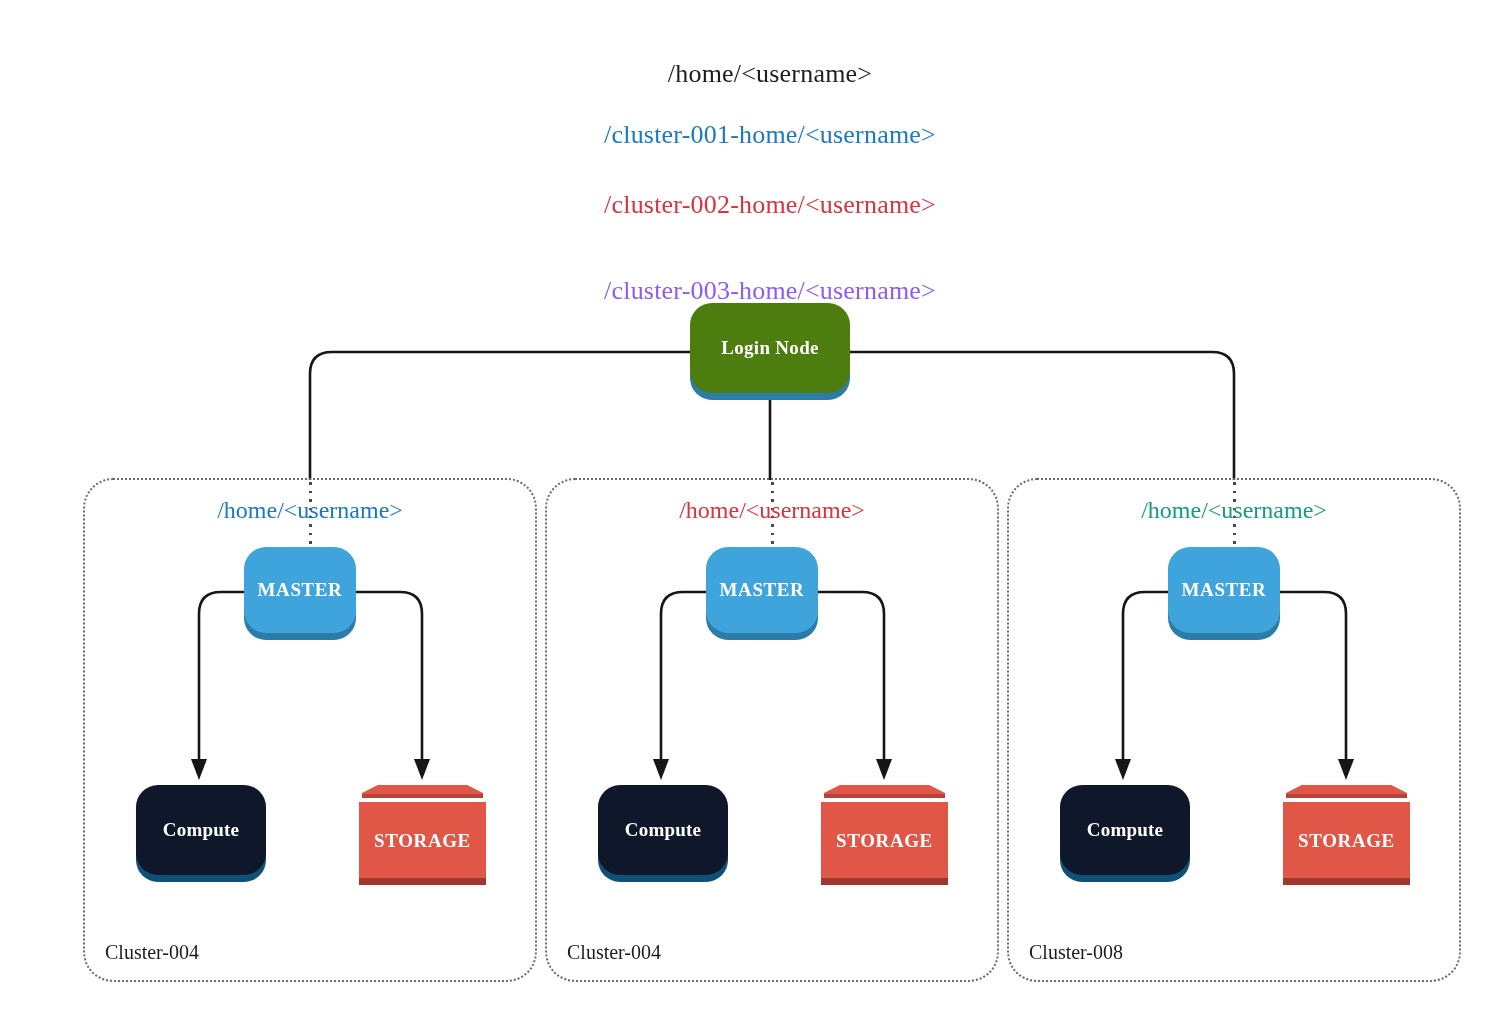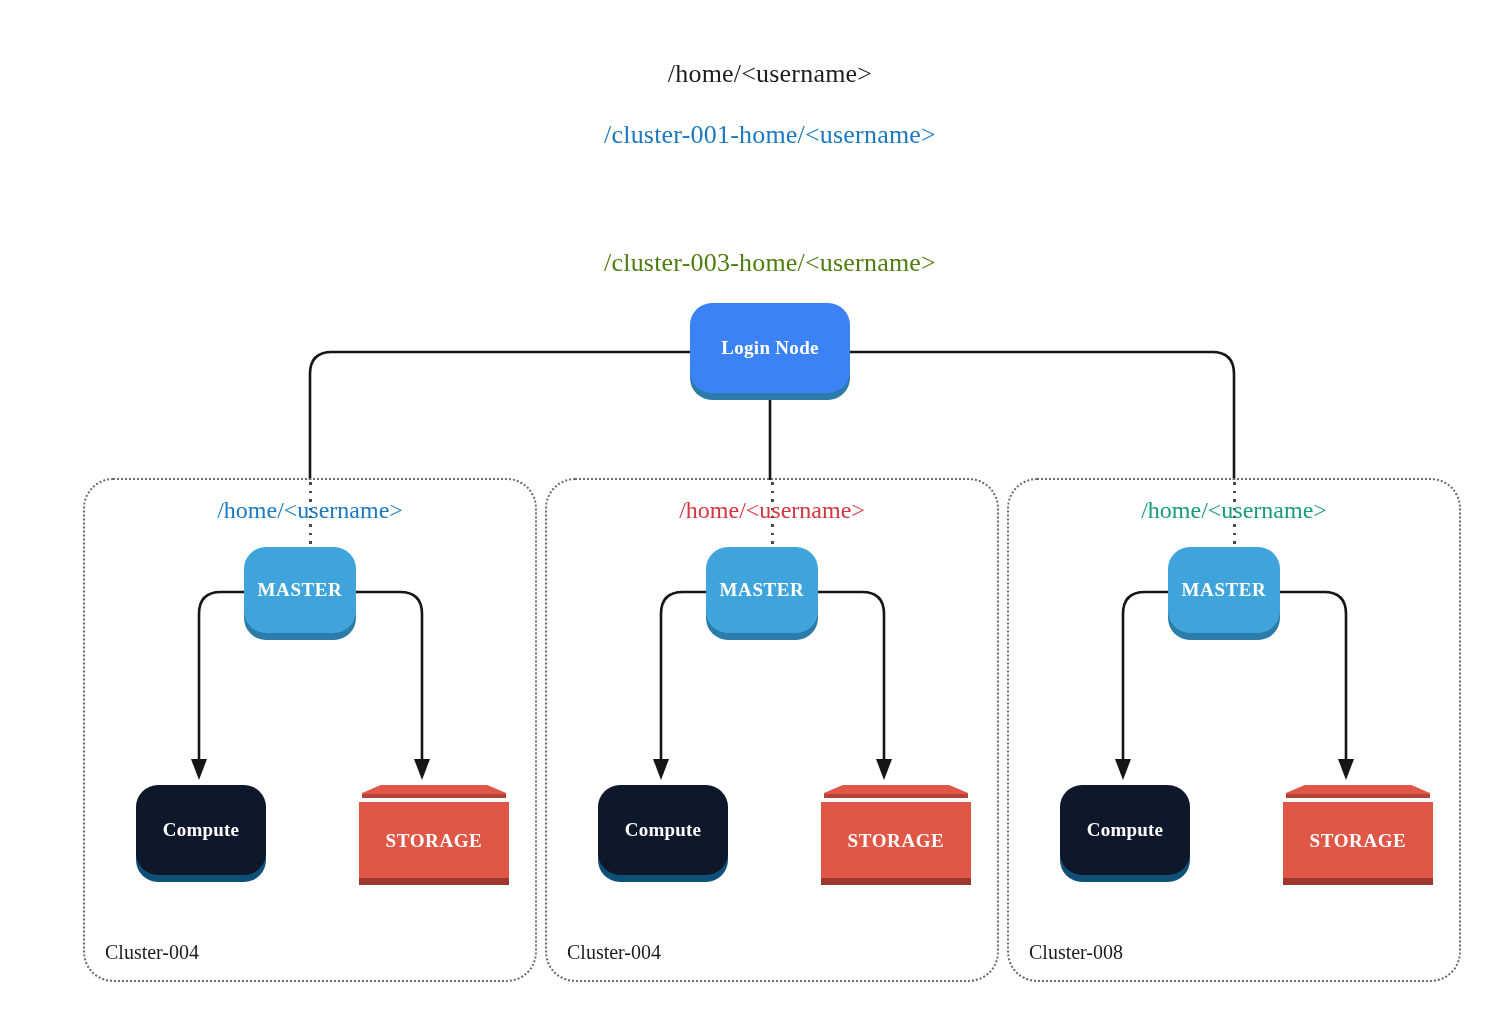--- a/index.html
+++ b/index.html
@@ -8,44 +8,44 @@
     font-family:Liberation Serif, serif;
   }
   
   .top-path{
     position:absolute;left:770px;transform:translateX(-50%);
     white-space:nowrap;font-size:26px;line-height:30px;letter-spacing:0.2px;
   }
   .tp-root{color:#1d1d1f;}
   .tp-blue{color:#1b78c1;text-align:right;}
   .tp-red{color:#d53440;}
-  .tp-teal{color:#4d7c0f;}
+  .tp-teal{color:#8b5cf6;margin-top:28px;}
   
   .connectors{position:absolute;left:0;top:0;z-index:1;}
   .connectors path{fill:none;stroke:#161616;stroke-width:2.6px;}
   .connectors polygon{fill:#161616;stroke:none;}
   
   .node{
     position:absolute;display:flex;align-items:center;justify-content:center;
     color:#ffffff;font-weight:bold;text-align:center;z-index:3;
   }
   .login-node{
     left:690px;top:303px;width:160px;height:90px;border-radius:22px;
-    background:#3b82f6;box-shadow:0 7px 0 #2c7ca9;font-size:19px;letter-spacing:0.3px;
+    background:#4d7c0f;box-shadow:0 7px 0 #2c7ca9;font-size:19px;letter-spacing:0.3px;
   }
   .master-node{
     width:112px;height:86px;border-radius:22px;
     background:#3fa4db;box-shadow:0 7px 0 #2c7ca9;font-size:19px;letter-spacing:0.6px;
   }
   .compute-node{
     width:130px;height:90px;border-radius:22px;
     background:#0f172a;box-shadow:0 7px 0 #0e5077;font-size:19px;letter-spacing:0.2px;
   }
   
-  .storage-node{position:absolute;width:150px;z-index:3;}
+  .storage-node{position:absolute;width:127px;z-index:3;}
   .storage-lid{
     position:relative;height:13px;margin:0 3px;background:#e05747;
     clip-path:polygon(13% 0,87% 0,100% 62%,100% 100%,0 100%,0 62%);
   }
   .storage-lid::after{
     content:"";position:absolute;left:0;right:0;bottom:0;height:4px;background:#b5433b;
   }
   .storage-body{
     position:relative;margin-top:4px;height:83px;background:#e05747;
     display:flex;align-items:center;justify-content:center;
@@ -78,20 +78,21 @@
     position:absolute;left:20px;bottom:16px;color:#1d1d1f;font-size:20px;z-index:3;
   }
 </style>
 </head>
 <body>
 
 <div class="canvas">
 
   <div class="top-path tp-root" style="top:59px">/home/&lt;username&gt;</div>
   <div class="top-path tp-blue" style="top:120px">/cluster-001-home/&lt;username&gt;</div>
+  <div class="top-path tp-red" style="top:190px">/cluster-002-home/&lt;username&gt;</div>
   <div class="top-path tp-teal" style="top:248px">/cluster-003-home/&lt;username&gt;</div>
 
   <svg class="connectors" width="1501" height="1024" viewBox="0 0 1501 1024">
 
     <path d="M 310 480 L 310 374 Q 310 352 332 352 L 1212 352 Q 1234 352 1234 374 L 1234 480"></path>
     <path d="M 770 394 L 770 480"></path>
 
     <path d="M 199 761 L 199 614 Q 199 592 221 592 L 400 592 Q 422 592 422 614 L 422 761"></path>
     <polygon points="191,759 207,759 199,780"></polygon>
     <polygon points="414,759 430,759 422,780"></polygon>

